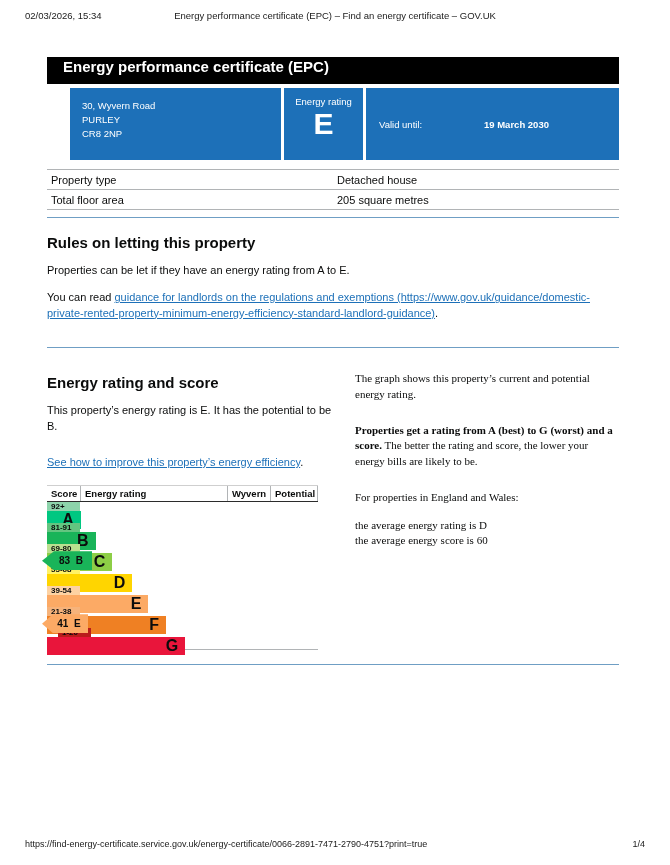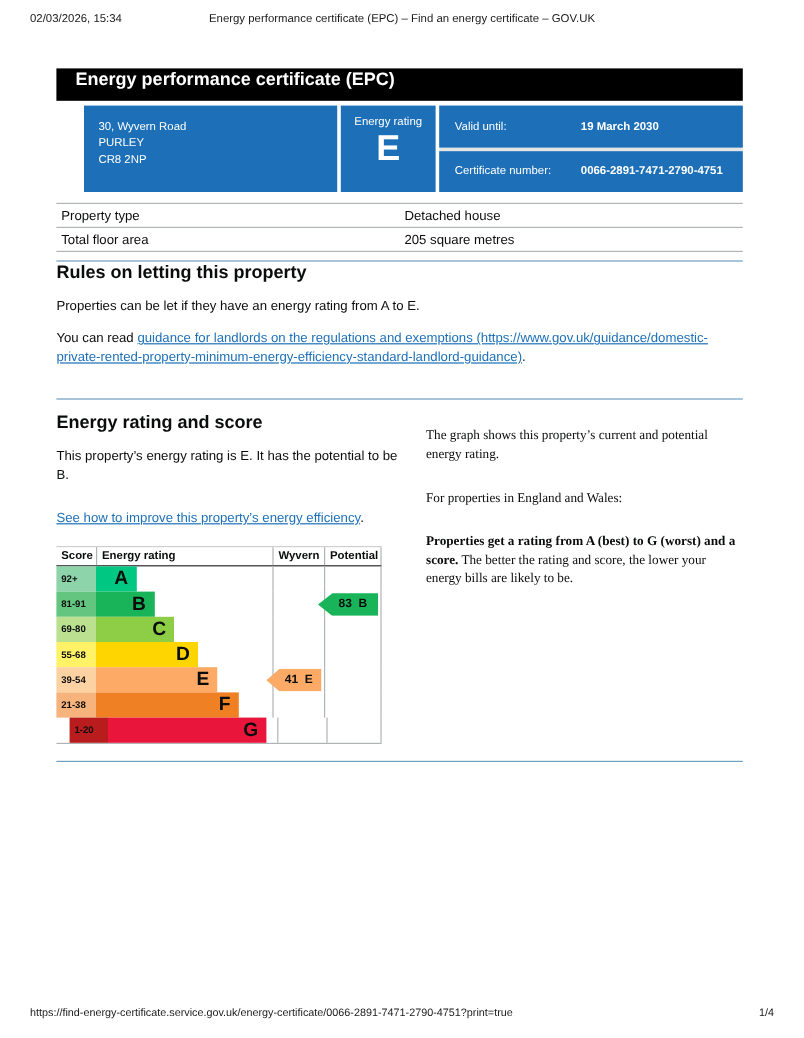--- a/index.html
+++ b/index.html
@@ -37,42 +37,42 @@
 
   .prop-table { margin-top:9px; font-size:11px; border-top:1px solid #b1b4b6; }
   .prop-row { display:flex; border-bottom:1px solid #b1b4b6; padding:4px 0 3px 4px; }
   .prop-label { width:286px; }
 
   hr.rule { border:none; border-top:1px solid var(--rule-blue); }
   .rule-1 { margin-top:7px; }
   .rule-2 { margin-top:26px; }
   .rule-3 { margin-top:14px; }
 
-  h2.sect { font-size:15px; font-weight:bold; margin-top:1px; }
+  h2.sect { font-size:15px; font-weight:bold; margin-top:16px; }
   p.body-text { font-size:11px; line-height:1.4; margin-top:12px; }
   a.gov-link { color:var(--link-blue); text-decoration:underline; cursor:pointer; }
 
   .cols { display:flex; margin-top:10px; }
   .col-left { width:292px; margin-right:16px; }
   .col-right { flex:1;font-family:Liberation Serif, serif; }
   .col-right p.body-text:first-child { margin-top:13px; }
   .mt-lg { margin-top:21px !important; }
 
   
   .epc { margin-top:15px; width:271px; }
   .epc-head { display:flex; font-size:9.5px; font-weight:bold; height:17px;
     align-items:center; border-bottom:1px solid #2b2b2b; border-top:1px solid #cfcfcf; }
   .epc-head > div { padding-left:4px; height:100%; display:flex; align-items:center; }
   .eh-score { width:33px; }
   .eh-rating { width:147px; border-left:1px solid #b1b4b6; }
   .eh-cur { width:43px; border-left:1px solid #b1b4b6; }
   .eh-pot { width:48px; border-left:1px solid #b1b4b6; border-right:1px solid #b1b4b6; }
 
   .epc-body { width:271px; border-bottom:1px solid #b1b4b6; }
-  .epc-row { display:flex; height:21px; }
+  .epc-row { display:flex; height:21px;flex-direction:column; }
   .cell-score { width:33px; display:flex; align-items:center; padding-left:4px;
     font-size:8px; font-weight:bold; }
   .cell-bar { width:147px; }
   .bar { height:100%; display:flex; align-items:center; justify-content:flex-end;
     padding-right:7px; font-weight:bold; font-size:16px; color:#0b0c0c; }
   .cell-cur { width:43px; border-left:1px solid #b1b4b6; position:relative; }
   .cell-pot { width:48px; border-left:1px solid #b1b4b6; border-right:1px solid #b1b4b6; position:relative; }
   .arrow { position:absolute; top:1px; left:-6px; height:19px; width:46px;
     display:flex; align-items:center; justify-content:center; padding-left:8px;
     font-size:10px; font-weight:bold; white-space:pre;
@@ -101,24 +101,20 @@
     </div>
     <div class="panel panel-rating">
       <div class="lbl">Energy rating</div>
       <div class="val">E</div>
     </div>
     <div class="panel-meta">
       <div class="panel meta-row">
         <span class="lbl">Valid until:</span>
         <span class="val">19 March 2030</span>
       </div>
-      <div class="panel meta-row">
-        <span class="lbl">Certificate number:</span>
-        <span class="val">0066-2891-7471-2790-4751</span>
-      </div>
     </div>
   </div>
 
   <div class="prop-table">
     <div class="prop-row">
       <div class="prop-label">Property type</div>
       <div class="prop-value">Detached house</div>
     </div>
     <div class="prop-row">
       <div class="prop-label">Total floor area</div>
@@ -207,22 +203,26 @@
               </div>
               <div class="cell-cur"></div>
               <div class="cell-pot"></div>
             </div>
           </div>
       </div>
     </div>
 
     <div class="col-right">
       <p class="body-text">The graph shows this property’s current and potential energy rating.</p>
+      <p class="body-text mt-lg"><b>Properties get a rating from A (best) to G (worst) and a score.</b><span> The better the rating and score, the lower your energy bills are likely to be.</span></p>
       <p class="body-text mt-lg">For properties in England and Wales:</p>
-      <p class="body-text mt-lg"><b>Properties get a rating from A (best) to G (worst) and a score.</b><span> The better the rating and score, the lower your energy bills are likely to be.</span></p>
+      <p class="body-text">
+        <span>the average energy rating is D</span><br>
+        <span>the average energy score is 60</span>
+      </p>
     </div>
   </div>
 
   <hr class="rule rule-3">
 
 </div>
 
 <div class="print-footer">
   <span class="pf-url">https://find-energy-certificate.service.gov.uk/energy-certificate/0066-2891-7471-2790-4751?print=true</span>
   <span class="pf-page">1/4</span>

